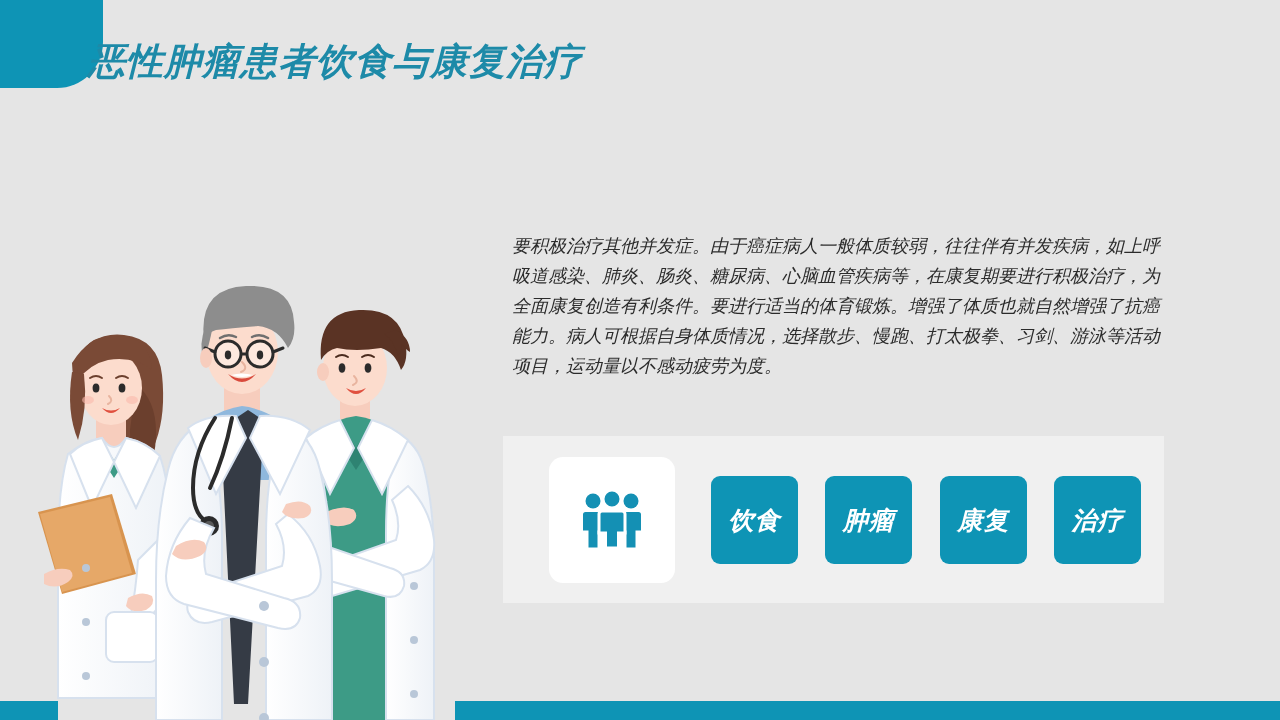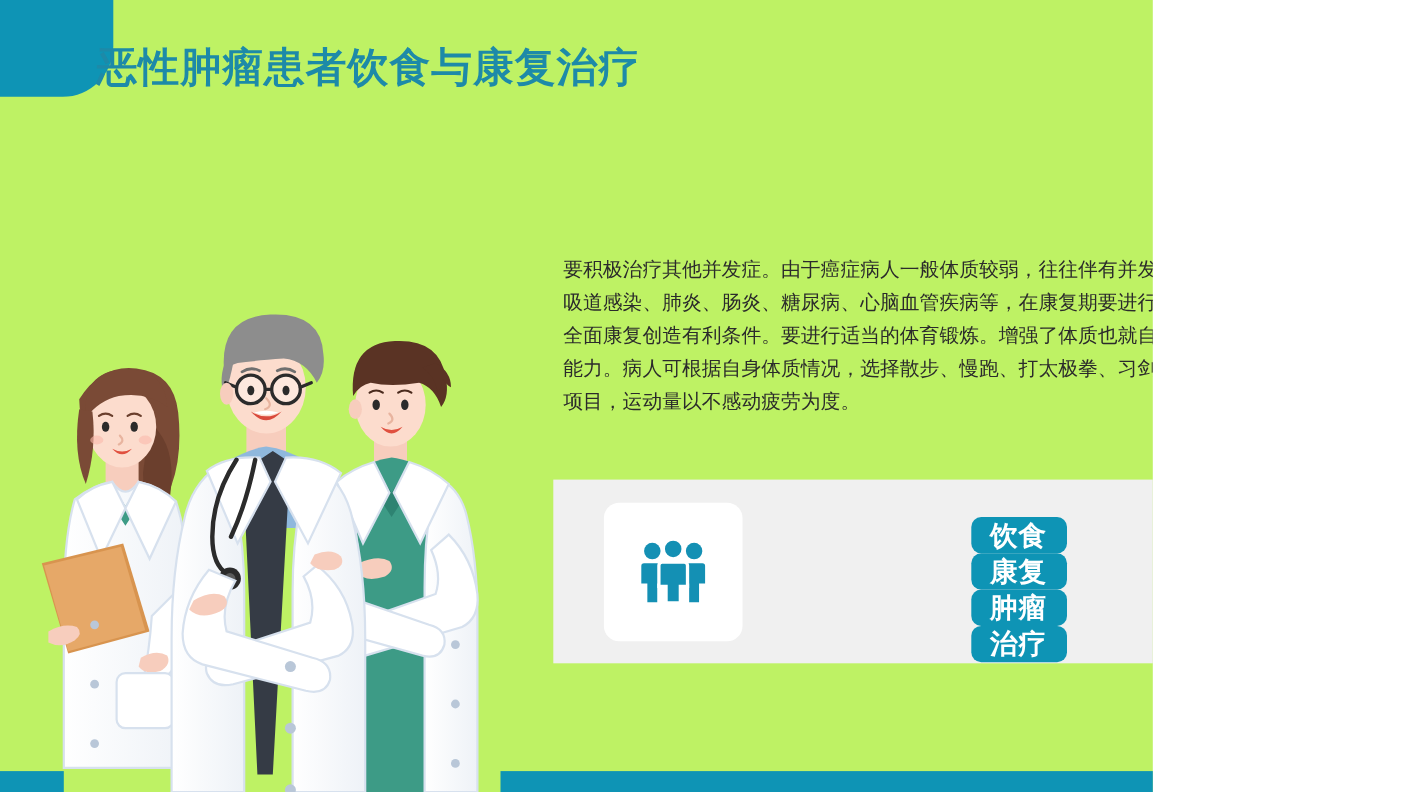--- a/index.html
+++ b/index.html
@@ -6,24 +6,25 @@
   html, body {
     margin: 0;
     padding: 0;
     background: #ffffff;
   }
   body {
     font-family: "DejaVu Sans", "Liberation Sans", sans-serif;
   }
   #slide {
     position: relative;
-    width: 1048px;
+    width: 1280px;
     height: 720px;
-    background: #bef264;
+    background: #e5e5e5;
     overflow: hidden;
+    font-style: italic;
   }
 
   
   .corner-block {
     position: absolute;
     left: 0;
     top: 0;
     width: 103px;
     height: 88px;
     background: #0e94b5;
@@ -85,21 +86,20 @@
   }
   .tag-row {
     position: absolute;
     left: 208px;
     top: 34px;
     width: 430px;
     height: 100px;
     display: flex;
     align-items: center;
     justify-content: space-between;
-    flex-direction: column;
   }
   .tag {
     width: 87px;
     height: 88px;
     background: #0e94b5;
     border-radius: 9px;
     display: flex;
     align-items: center;
     justify-content: center;
     font-family: "DejaVu Serif", "Liberation Serif", serif;
@@ -316,22 +316,22 @@
           <path d="M43.5 22 h15 a2.5 2.5 0 0 1 2.5 2.5 v16 h-5.5 v17 h-9 v-17 h-5.5 v-16 a2.5 2.5 0 0 1 2.5 -2.5 Z"></path>
 
           <circle cx="32" cy="9" r="9" stroke="#ffffff" stroke-width="3"></circle>
           <path d="M22 21 h20 a3 3 0 0 1 3 3 v19 h-6.5 v15 h-13 v-15 h-6.5 v-19 a3 3 0 0 1 3 -3 Z" stroke="#ffffff" stroke-width="3"></path>
         </svg>
       </span>
     </div>
 
     <div class="tag-row">
       <div class="tag">饮食</div>
+      <div class="tag">肿瘤</div>
       <div class="tag">康复</div>
-      <div class="tag">肿瘤</div>
       <div class="tag">治疗</div>
     </div>
   </div>
 
   <div class="bottom-bar-left"></div>
   <div class="bottom-bar-right"></div>
 
 </div>
 
 </body></html>

